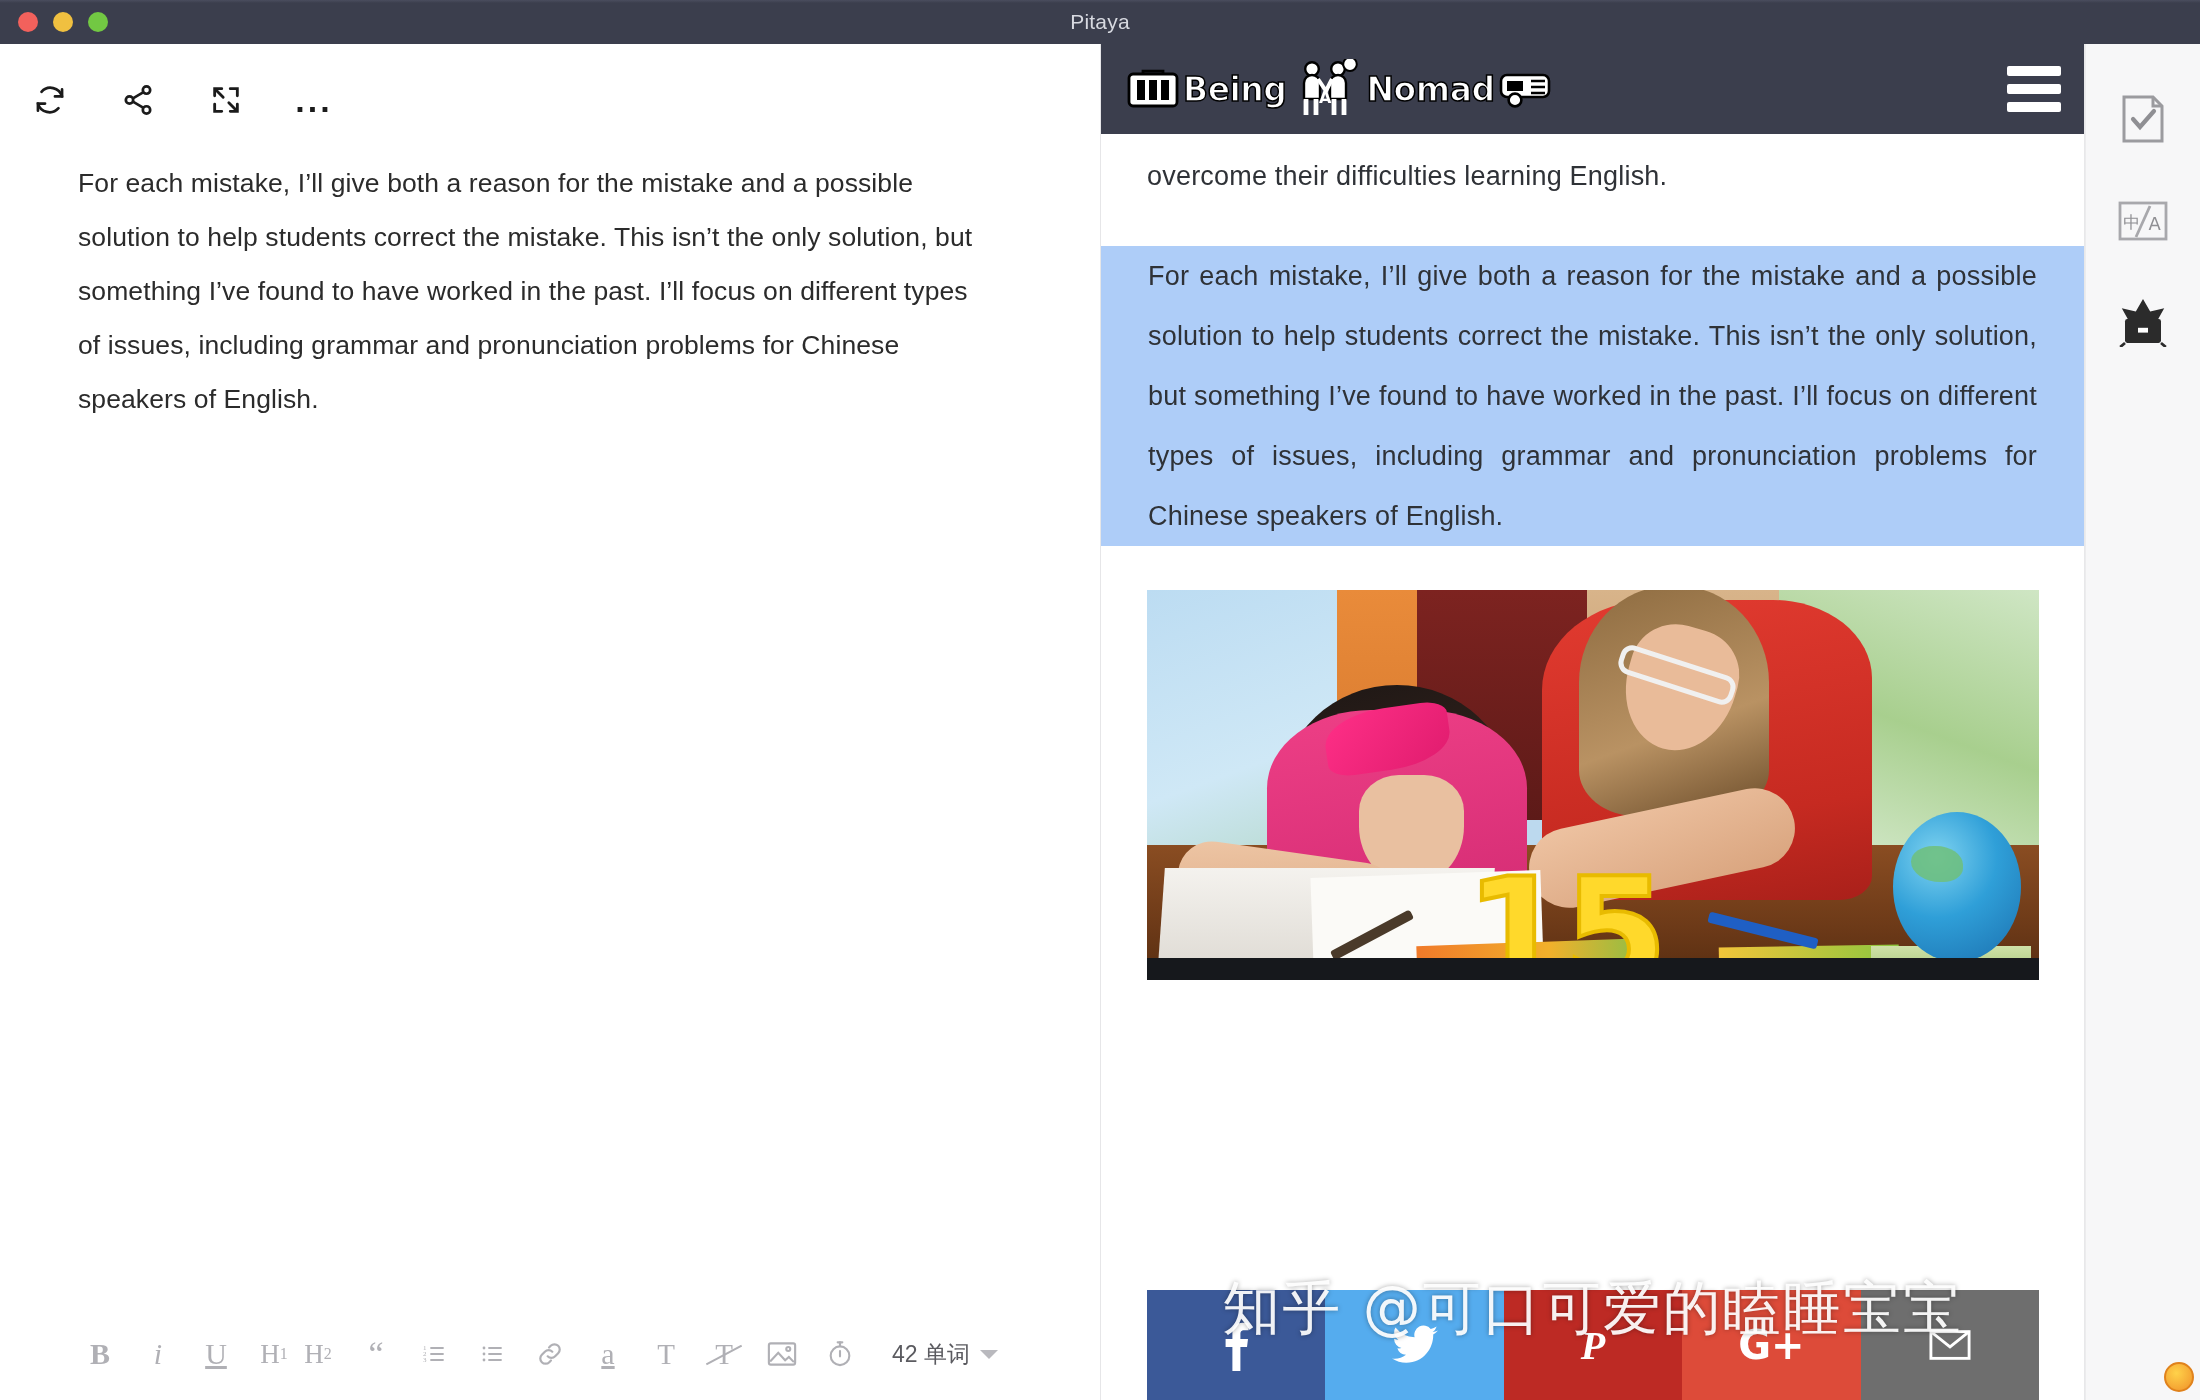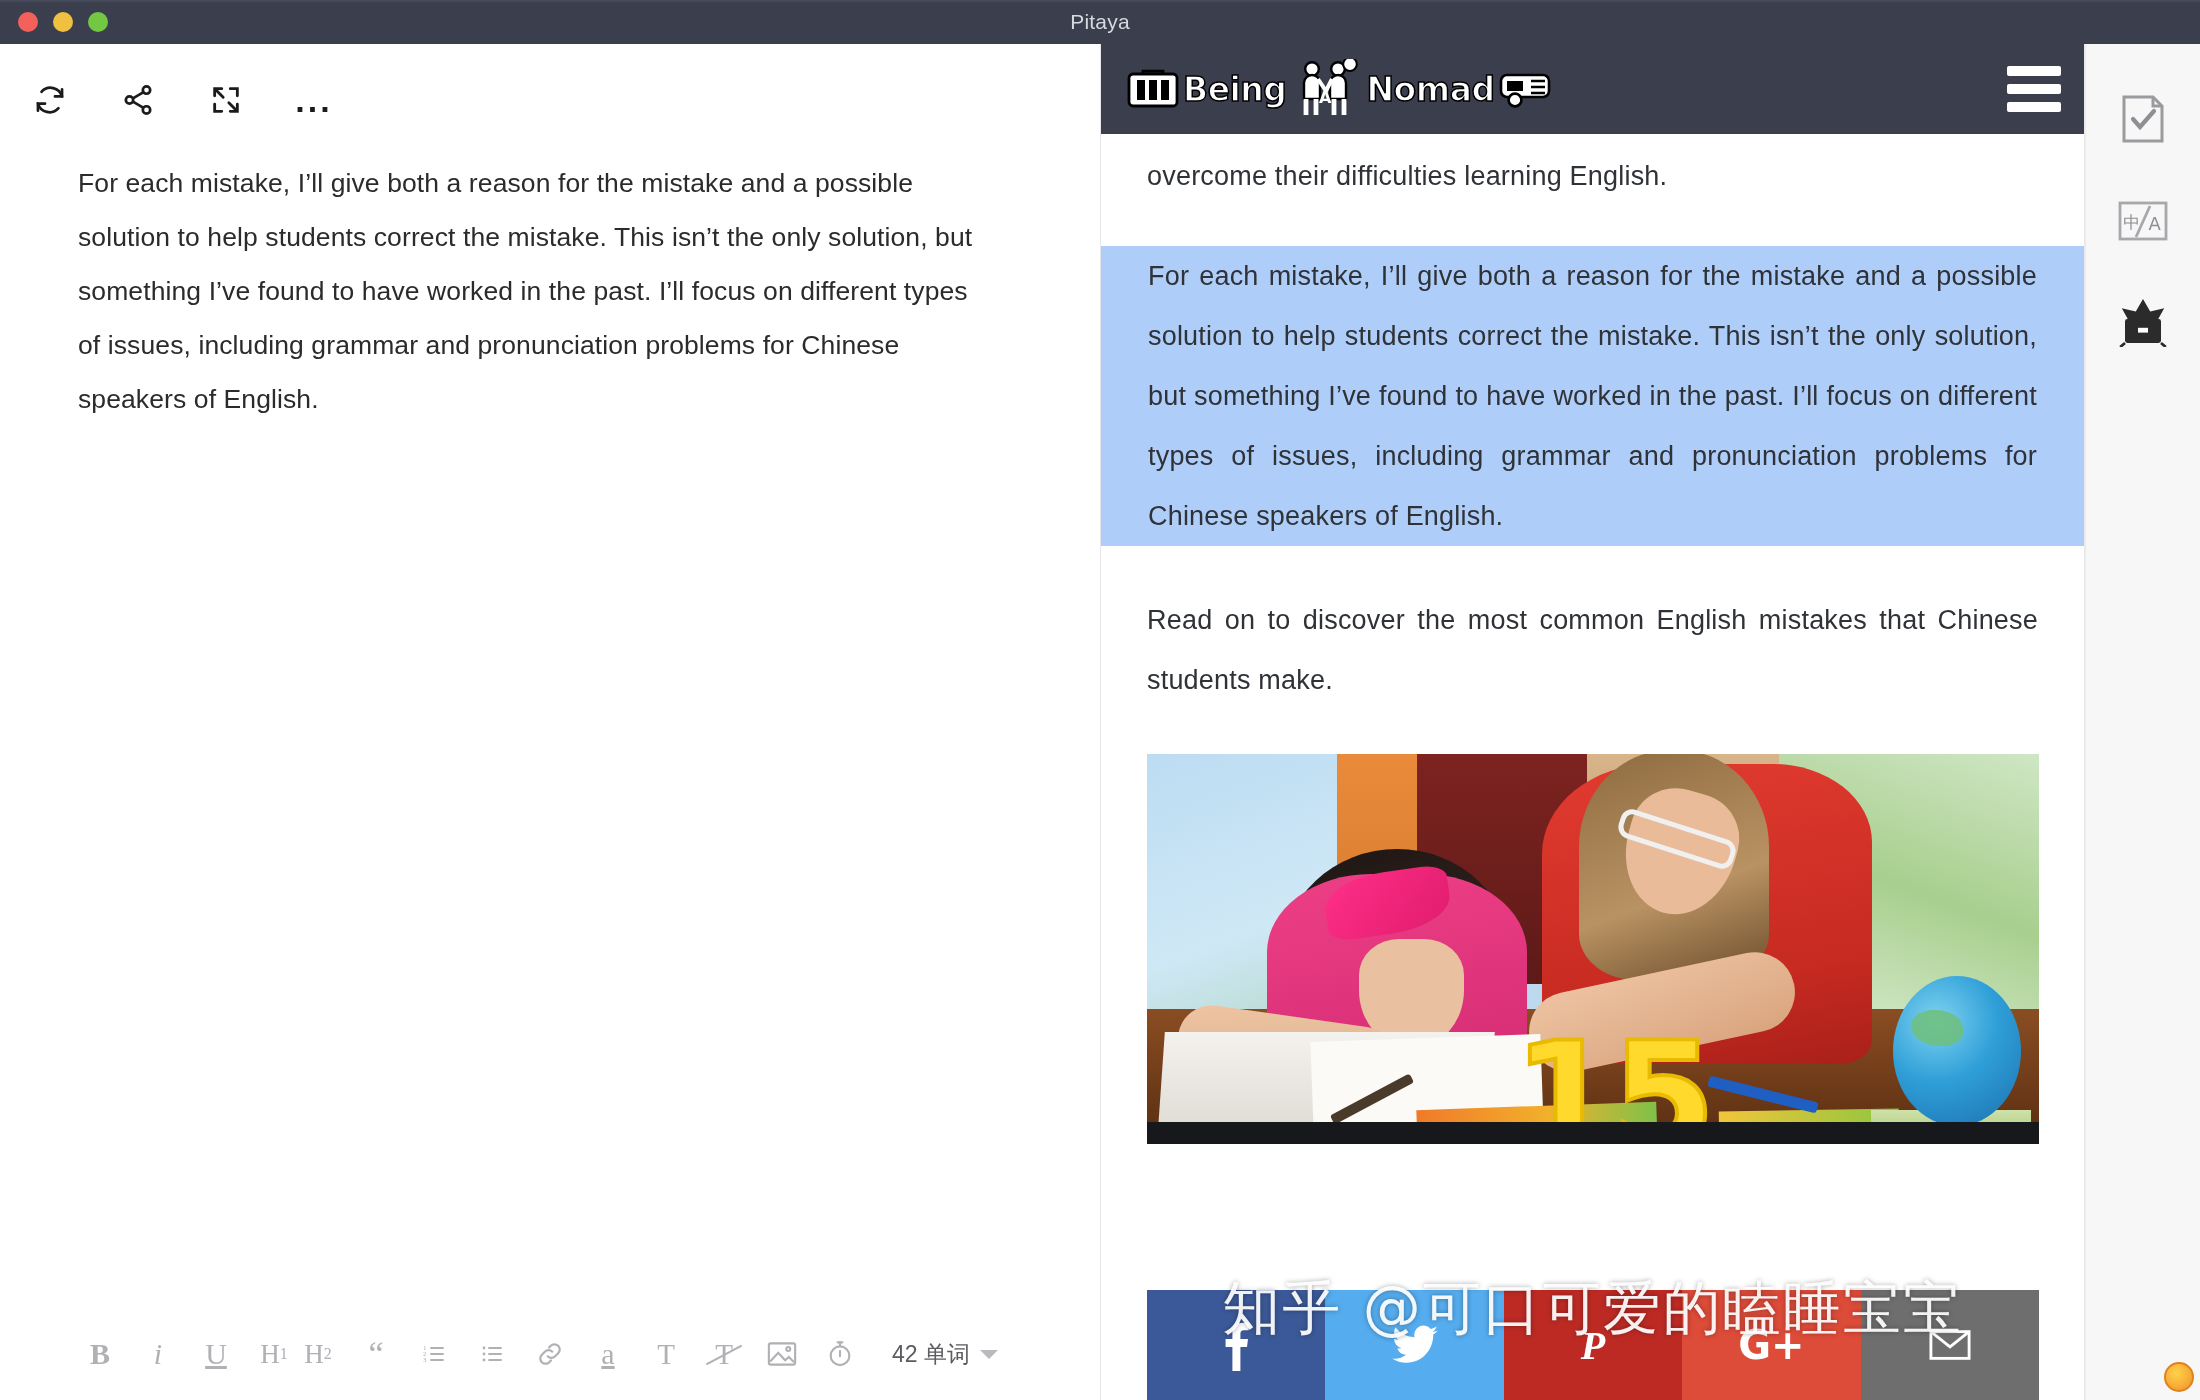--- a/index.html
+++ b/index.html
@@ -212,21 +212,21 @@
              background:#4a3a2a; border-radius:3px; transform: rotate(-28deg); }
   .p-cards { position:absolute; left:270px; bottom:-6px; width:240px; height:44px;
              background: linear-gradient(90deg,#f07a2a 0%, #f2b02b 55%, #7fc14a 100%);
              transform: rotate(-2deg); }
   .p-cards2{ position:absolute; right:140px; bottom:0px; width:180px; height:34px;
              background: linear-gradient(90deg,#f2c53a,#8cc63f); transform: rotate(-1deg);}
   #big-15 {
     position:absolute; left: 318px; bottom: -28px;
     font-size: 150px; font-weight: 800; color: #ffd92b;
     -webkit-text-stroke: 4px #e8bb00; font-family:"DejaVu Sans", sans-serif;
-    line-height:1; letter-spacing:-6px;margin-left:48px;
+    line-height:1; letter-spacing:-6px;
   }
   #figure-darkbar { position:absolute; left:0; bottom:0; width:892px; height:22px; background:#16181c; }
 
   
   #social-bar {
     position: absolute; left: 46px; bottom: 0;
     width: 892px; height: 110px;
     display: flex;
   }
   .share { flex: 1 1 0; display:flex; align-items:center; justify-content:center;
@@ -377,21 +377,20 @@
 
     <div id="preview-pane">
 
       <div id="preview-scroll">
         <p class="pv-text" id="pv-para1">… to Chinese students. But students can use it well to help them overcome their difficulties learning English.</p>
 
         <p class="pv-text" id="pv-para2">
           <span class="sel">For each mistake, I’ll give both a reason for the mistake and a possible solution to help students correct the mistake. This isn’t the only solution, but something I’ve found to have worked in the past. I’ll focus on different types of issues, including grammar and pronunciation problems for Chinese speakers of English.</span>
         </p>
 
-        <p class="pv-text" id="pv-para3">Read on to discover the most common English mistakes that Chinese students make.</p>
 
         <div id="article-figure">
           <div id="photo">
             <div class="p-sky"></div>
               <div class="p-wallL"></div>
               <div class="p-wallD"></div>
             <div class="p-bgM"></div>
               <div class="p-bgR"></div>
             <div class="p-desk"></div>
             <div class="p-teach"></div>

